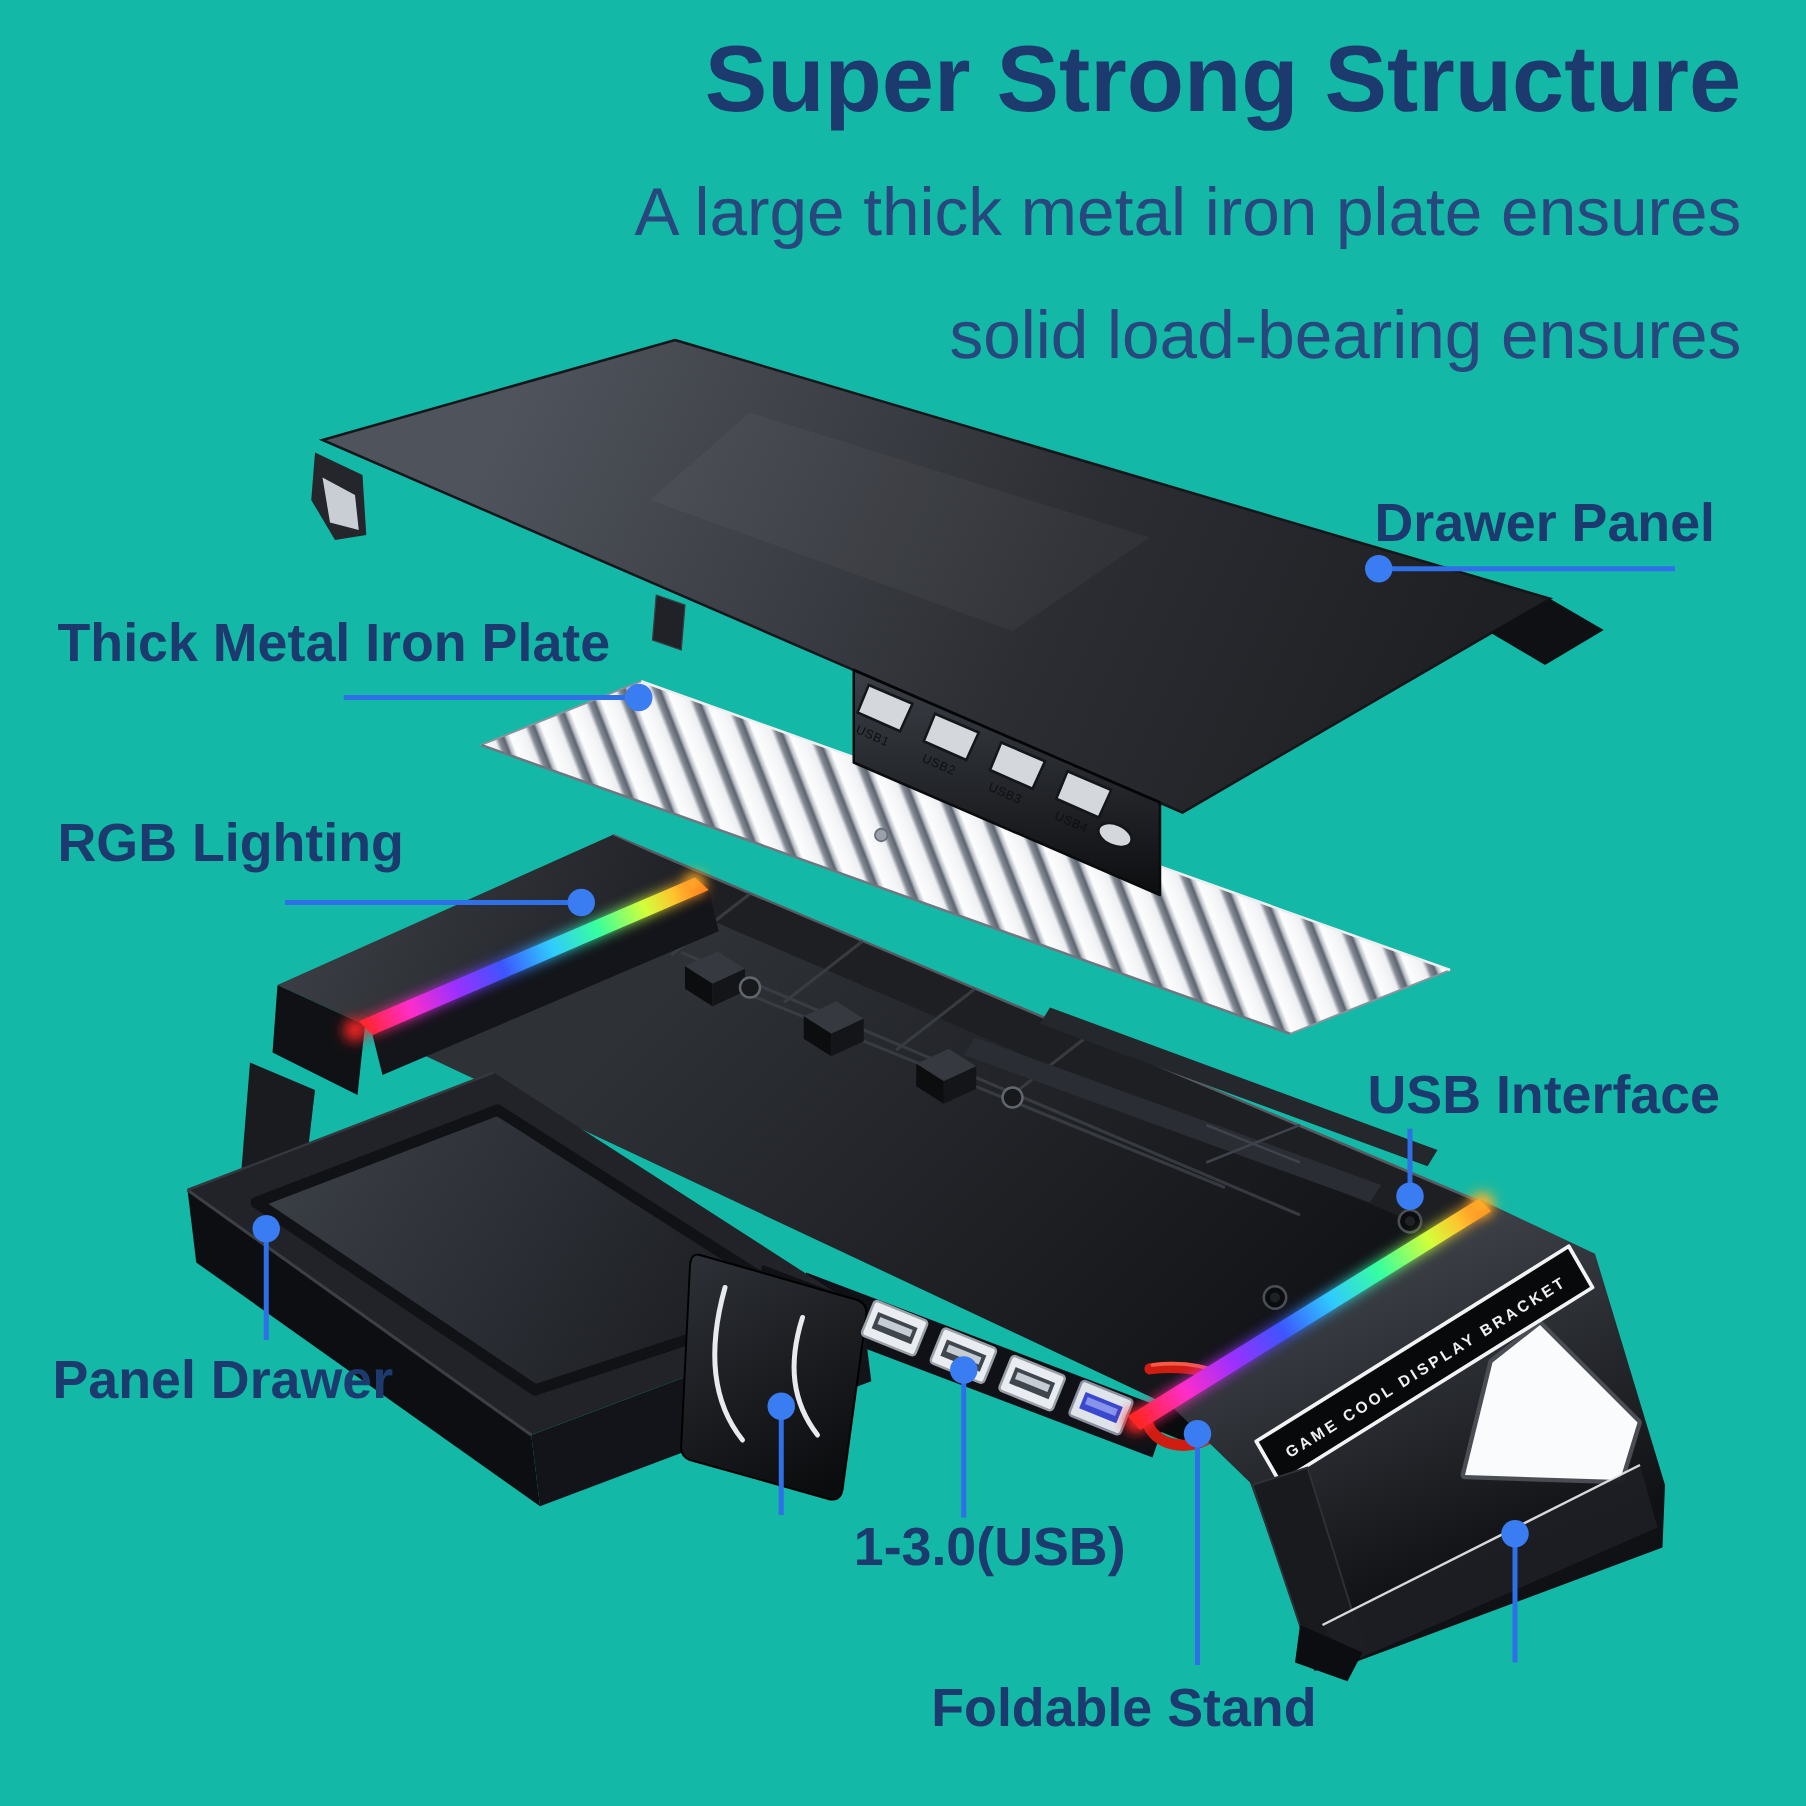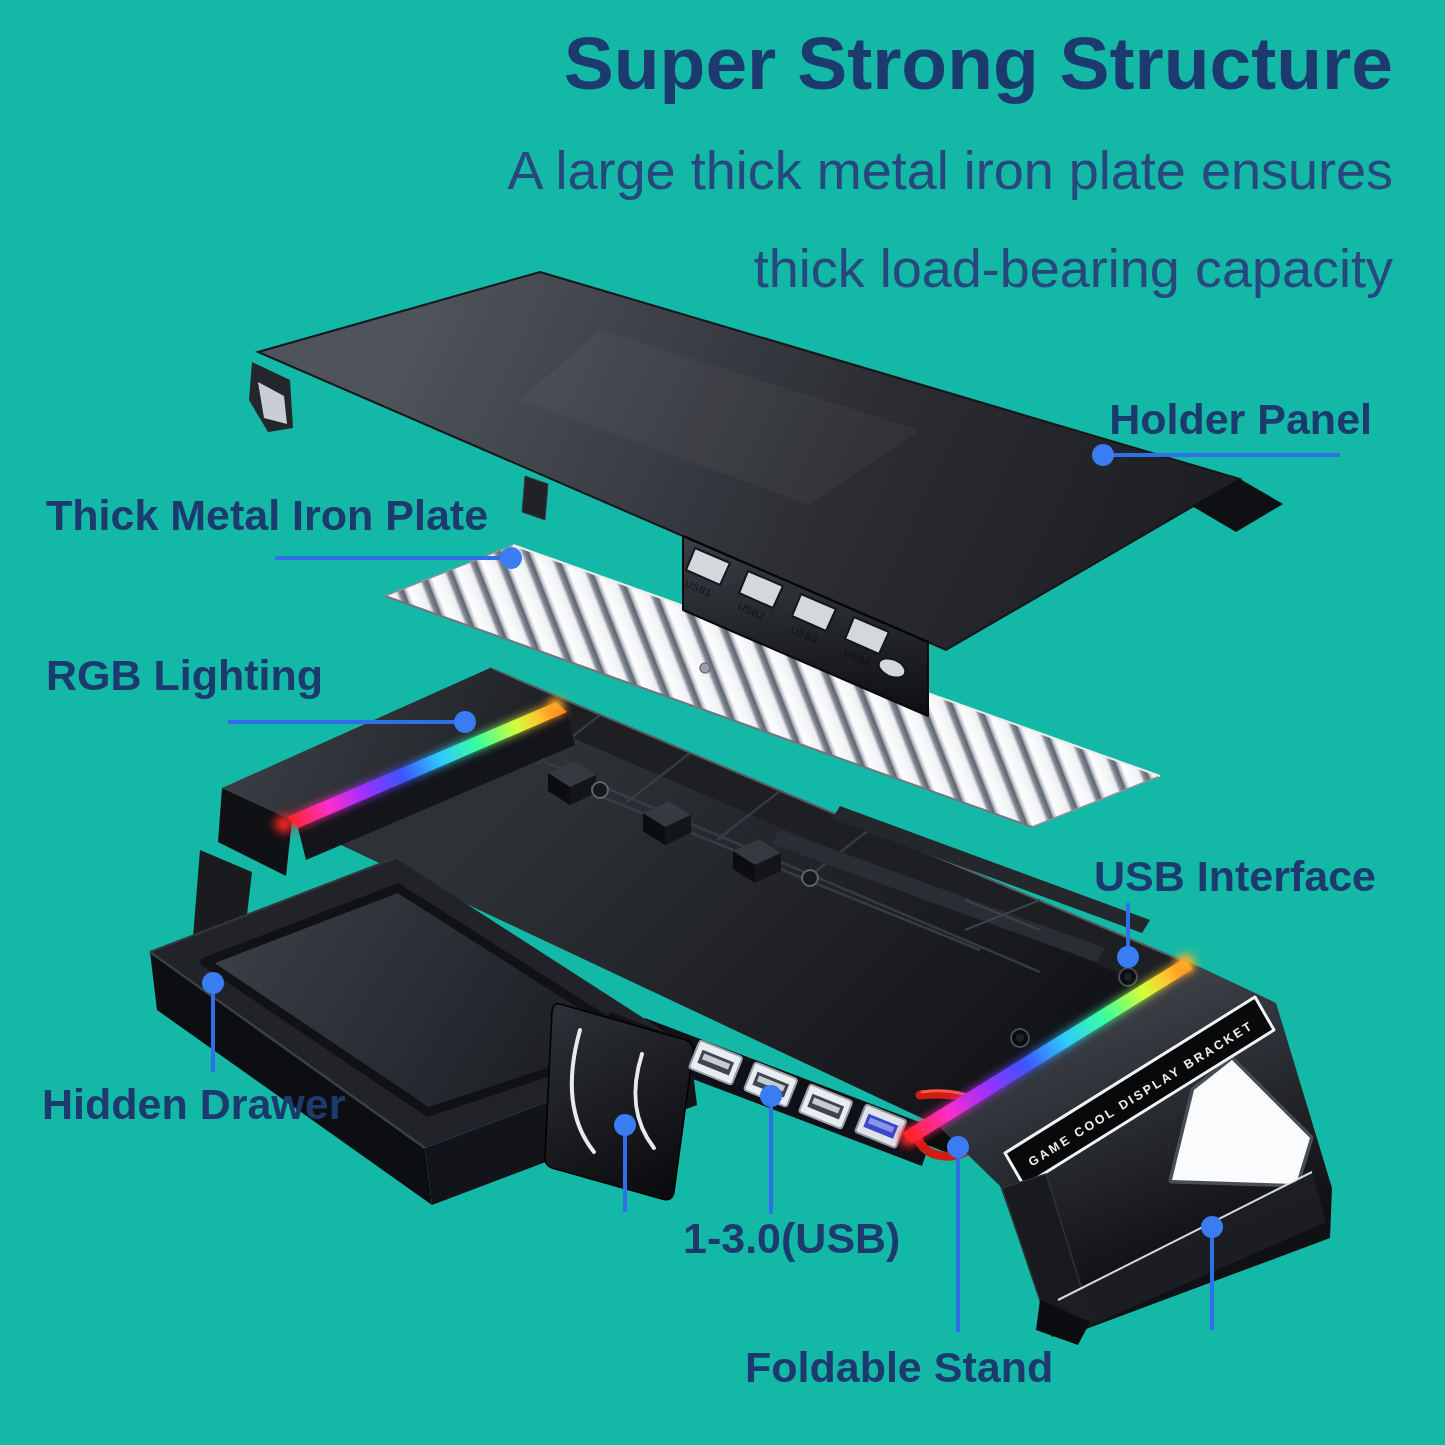--- a/index.html
+++ b/index.html
@@ -13,21 +13,21 @@
   .lbl.right{text-align:right;}
 </style>
 </head>
 <body>
 
 <div class="stage">
 
   <div class="hdr">
     <div class="title">Super Strong Structure</div>
     <div class="sub">A large thick metal iron plate ensures</div>
-    <div class="sub">thick load-bearing capacity</div>
+    <div class="sub">solid load-bearing ensures</div>
   </div>
 
   <svg class="art" viewBox="0 0 1445 1445">
     <defs>
       <linearGradient id="gPanel" gradientUnits="userSpaceOnUse" x1="420" y1="300" x2="1120" y2="630">
         <stop offset="0" stop-color="#4f535b"></stop>
           <stop offset="0.6" stop-color="#2b2d32"></stop>
           <stop offset="1" stop-color="#1e2024"></stop>
       </linearGradient>
       <linearGradient id="gBand" gradientUnits="userSpaceOnUse" x1="0" y1="536" x2="0" y2="716">
@@ -264,20 +264,20 @@
       <circle cx="465" cy="722" r="11"></circle>
       <circle cx="1128" cy="957" r="11"></circle>
       <circle cx="213" cy="983" r="11"></circle>
       <circle cx="625" cy="1125" r="11"></circle>
       <circle cx="771" cy="1096" r="11"></circle>
       <circle cx="958" cy="1147" r="11"></circle>
       <circle cx="1212" cy="1227" r="11"></circle>
     </g>
   </svg>
 
-  <div class="lbl right" style="right:73px;top:398px;">Holder Panel</div>
+  <div class="lbl right" style="right:73px;top:398px;">Drawer Panel</div>
   <div class="lbl" style="left:46px;top:654px;">RGB Lighting</div>
   <div class="lbl" style="left:46px;top:494px;">Thick Metal Iron Plate</div>
   <div class="lbl" style="left:1094px;top:855px;">USB Interface</div>
-  <div class="lbl" style="left:42px;top:1083px;">Hidden Drawer</div>
+  <div class="lbl" style="left:42px;top:1083px;">Panel Drawer</div>
   <div class="lbl" style="left:683px;top:1217px;">1-3.0(USB)</div>
   <div class="lbl" style="left:745px;top:1346px;">Foldable Stand</div>
 </div>
 
 </body></html>

